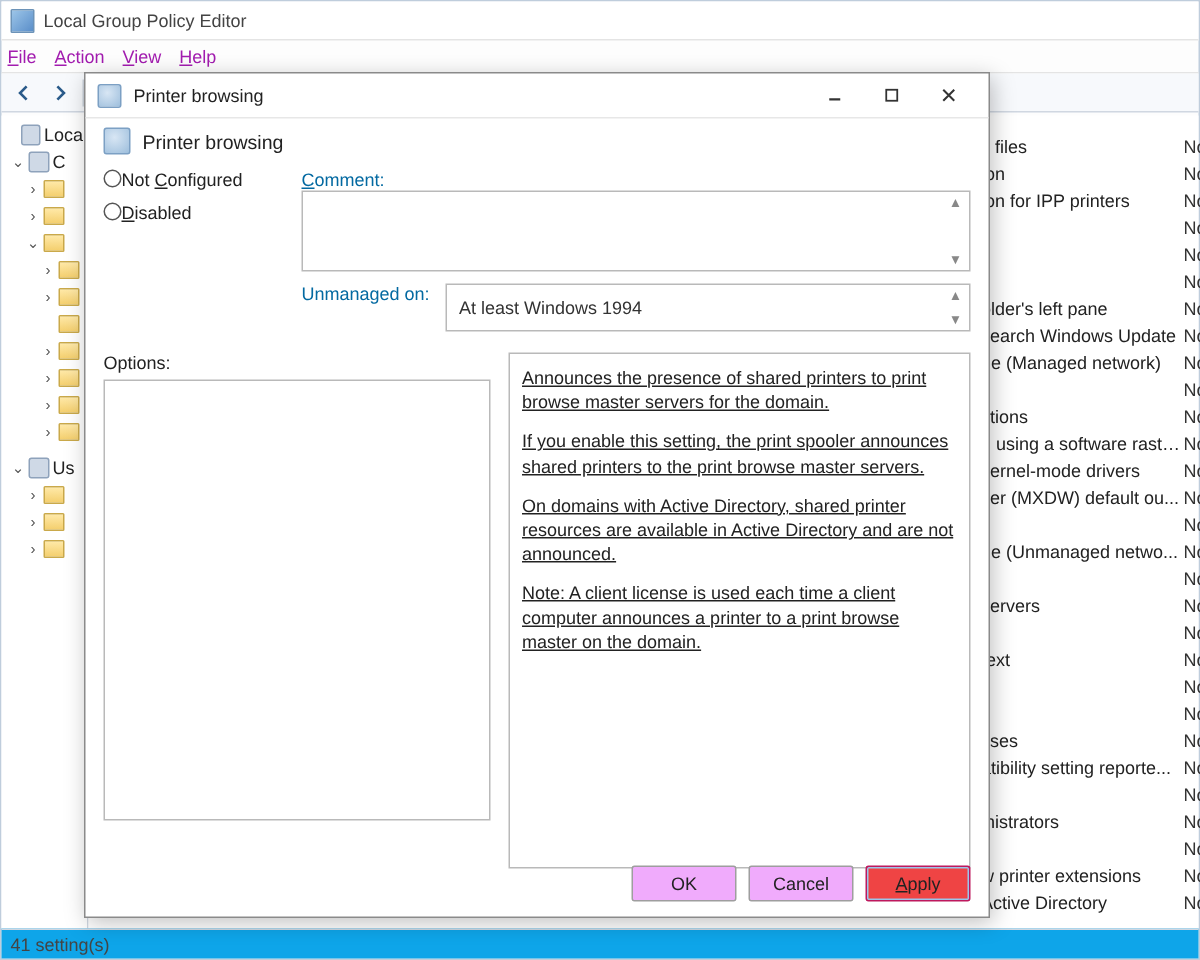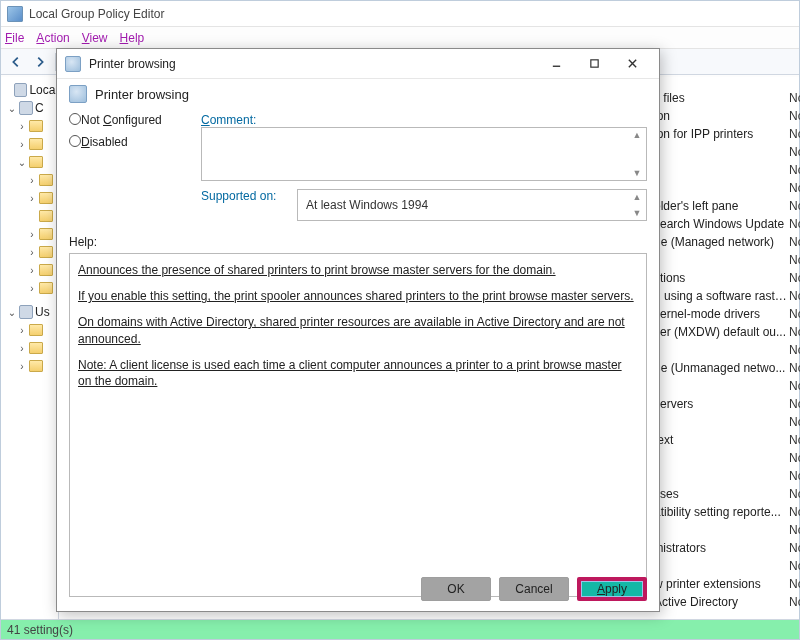--- a/index.html
+++ b/index.html
@@ -19,21 +19,21 @@
   .tree { width:58px; border-right:1px solid #d0d7e1; padding:4px 2px; overflow:hidden; background:#fff;}
   .tree .node { display:flex; align-items:center; gap:2px; height:18px; white-space:nowrap; }
   .tree .twisty { width:10px; text-align:center; color:#555; font-size:10px;}
   .tree .ficon { width:14px; height:12px; background:linear-gradient(#ffe9a8,#f4cf6e); border:1px solid #caa94a; border-radius:1px;}
   .tree .picon { width:14px; height:14px; background:#cfd9e6; border:1px solid #8ea2bb; border-radius:2px;}
   .tree .lbl { overflow:hidden; text-overflow:clip; }
   .listpane { flex:1; position:relative; background:#fff; }
   .list-row { position:absolute; left:595px; height:18px; display:flex; align-items:center; white-space:nowrap; overflow:hidden; }
   .list-row .sett { width:135px; overflow:hidden; text-overflow:ellipsis; }
   .list-row .state { width:32px; overflow:hidden; color:#333;}
-  .statusbar { position:absolute; left:0; right:0; bottom:0; height:20px; border-top:1px solid #d0d7e1; padding:0 6px; display:flex; align-items:center; background:#86efac; color:#444;}
+  .statusbar { position:absolute; left:0; right:0; bottom:0; height:20px; border-top:1px solid #d0d7e1; padding:0 6px; display:flex; align-items:center; background:#0ea5e9; color:#444;}
   
   .dialog { position:absolute; left:56px; top:48px; width:604px; height:564px; background:#fff; border:1px solid #8a8a8a; box-shadow:2px 3px 14px rgba(0,0,0,.25); }
   .dlg-title { height:30px; display:flex; align-items:center; padding:0 8px; border-bottom:1px solid #e7e7e7;}
   .dlg-title .dicon { width:16px;height:16px;margin-right:8px; background:radial-gradient(circle at 40% 35%, #d8e6f4, #9dbedc); border:1px solid #7ca0c4; border-radius:2px; }
   .dlg-title .spacer { flex:1; }
   .win-btn { width:38px; height:26px; display:flex; align-items:center; justify-content:center; color:#333; }
   .win-btn svg { width:11px; height:11px; }
   .dlg-head { padding:6px 12px 10px 12px; display:flex; align-items:flex-start; }
   .dlg-head .dicon2 { width:18px;height:18px;margin-right:8px; background:radial-gradient(circle at 40% 35%, #d8e6f4, #9dbedc); border:1px solid #7ca0c4; border-radius:2px;}
   .dlg-head .dname { flex:1; font-size:13px; padding-top:2px;}
@@ -55,22 +55,22 @@
   .scroll-arrows span { font-size:9px; color:#888; line-height:10px; text-align:center;}
   .row2 { display:flex; gap:12px; margin-top:14px; }
   .opts-col { width:258px; display:flex; flex-direction:column; }
   .help-col { flex:1; display:flex; flex-direction:column; }
   .sect-label { margin-bottom:4px; }
   .big-box { border:1px solid #b9b9b9; padding:8px; overflow:auto; line-height:1.35; }
   .opts-box { height:294px; }
   .help-box { height:344px;text-decoration:underline; }
   .help-box p { margin:0 0 10px 0; }
   .dlg-foot { position:absolute; right:12px; bottom:10px; display:flex; gap:8px;}
-  .btn { height:24px; min-width:70px; padding:0 14px; border:1px solid #9e9e9e; background:#a3a3a3; border-radius:2px; display:inline-flex; align-items:center; justify-content:center;}
-  .btn.primary { border:4px solid #be185d; box-shadow:0 0 0 1px #9cc4ea inset; background:#14b8a6;}
+  .btn { height:24px; min-width:70px; padding:0 14px; border:1px solid #9e9e9e; background:#f0abfc; border-radius:2px; display:inline-flex; align-items:center; justify-content:center;}
+  .btn.primary { border:1px solid #be185d; box-shadow:0 0 0 1px #9cc4ea inset; background:#ef4444;}
 </style>
 </head>
 <body>
 
 <div class="main-window">
   <div class="titlebar">
     <div class="app-icon"></div>
     <span>Local Group Policy Editor</span>
   </div>
   <div class="menubar">
@@ -336,35 +336,38 @@
       <div class="cs-col">
         <div class="cs-label"><u>C</u>omment:</div>
         <div class="text-box comment-box">
           <div class="scroll-arrows">
               <span>▲</span>
               <span>▼</span>
             </div>
         </div>
         <div style="height:8px"></div>
         <div style="display:flex; gap:10px; align-items:flex-start;">
-          <div class="cs-label" style="width:86px">Supported on:</div>
+          <div class="cs-label" style="width:86px">Unmanaged on:</div>
           <div class="text-box supp-box" style="flex:1">
             <span>At least Windows 1994</span>
             <div class="scroll-arrows">
                 <span>▲</span>
                 <span>▼</span>
               </div>
           </div>
         </div>
       </div>
     </div>
 
     <div class="row2">
+      <div class="opts-col">
+        <div class="sect-label">Options:</div>
+        <div class="big-box opts-box"></div>
+      </div>
       <div class="help-col">
-        <div class="sect-label">Help:</div>
         <div class="big-box help-box">
           <p>Announces the presence of shared printers to print browse master servers for the domain.</p>
           <p>If you enable this setting, the print spooler announces shared printers to the print browse master servers.</p>
           <p>On domains with Active Directory, shared printer resources are available in Active Directory and are not announced.</p>
           <p>Note: A client license is used each time a client computer announces a printer to a print browse master on the domain.</p>
         </div>
       </div>
     </div>
   </div>
 

